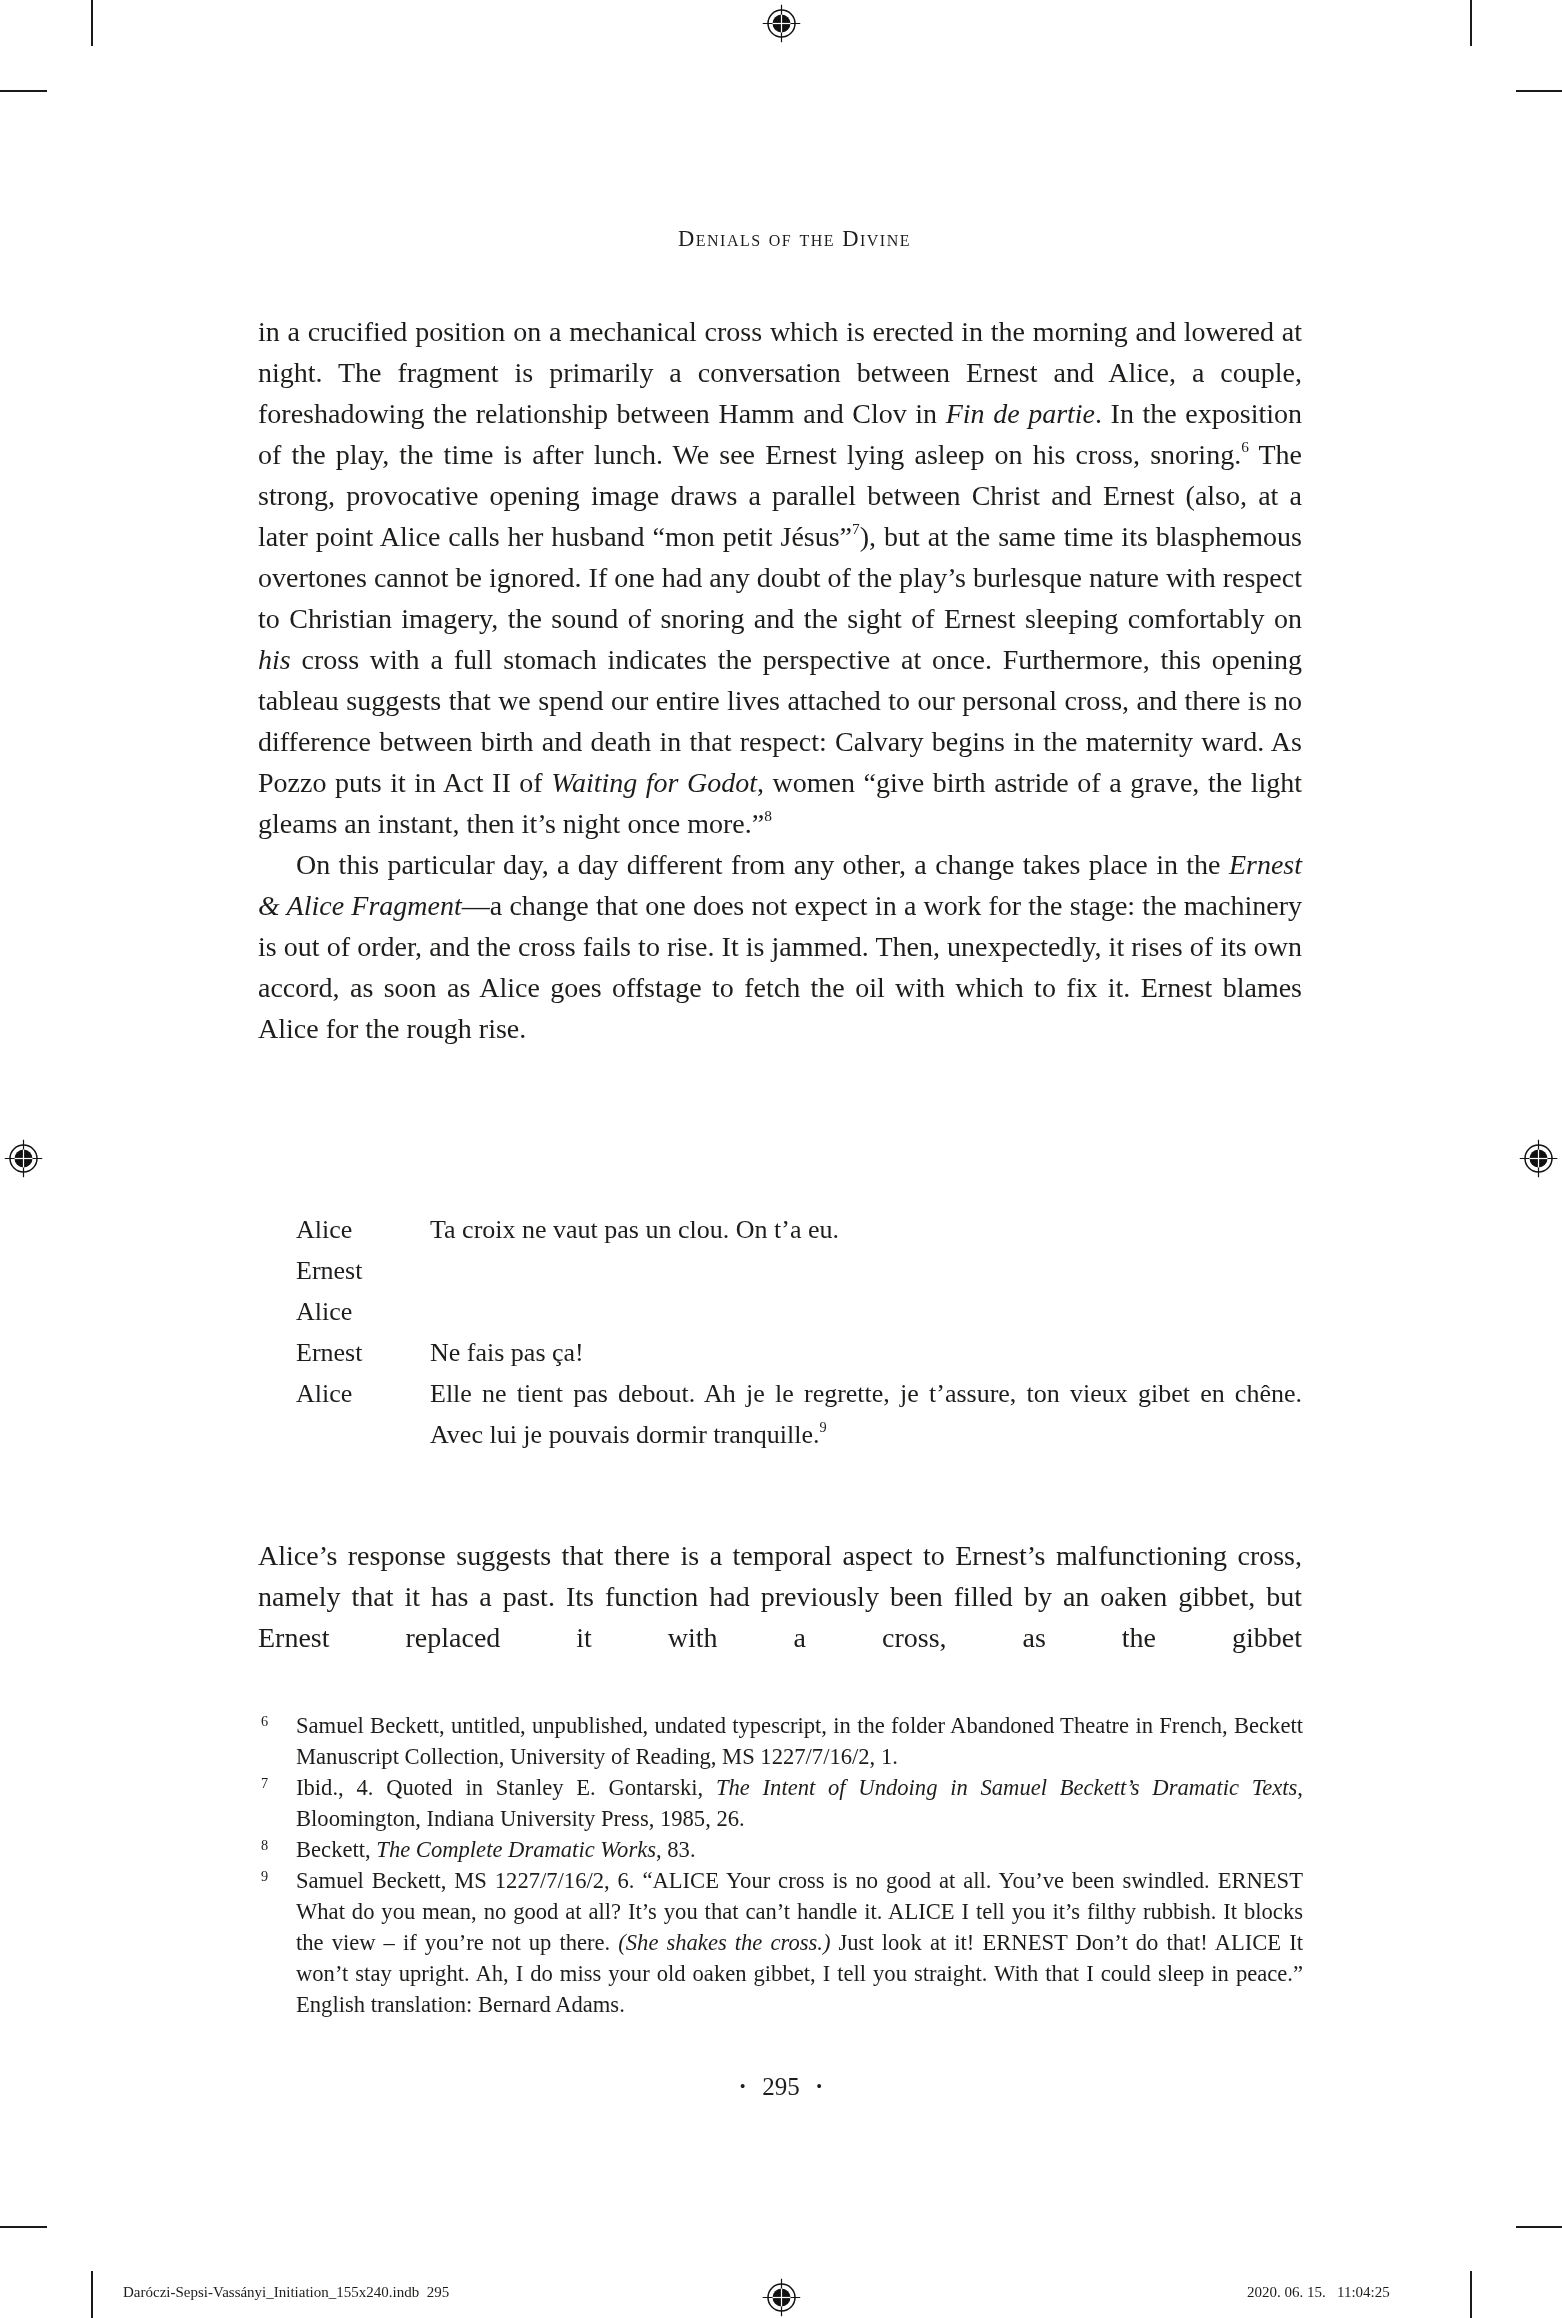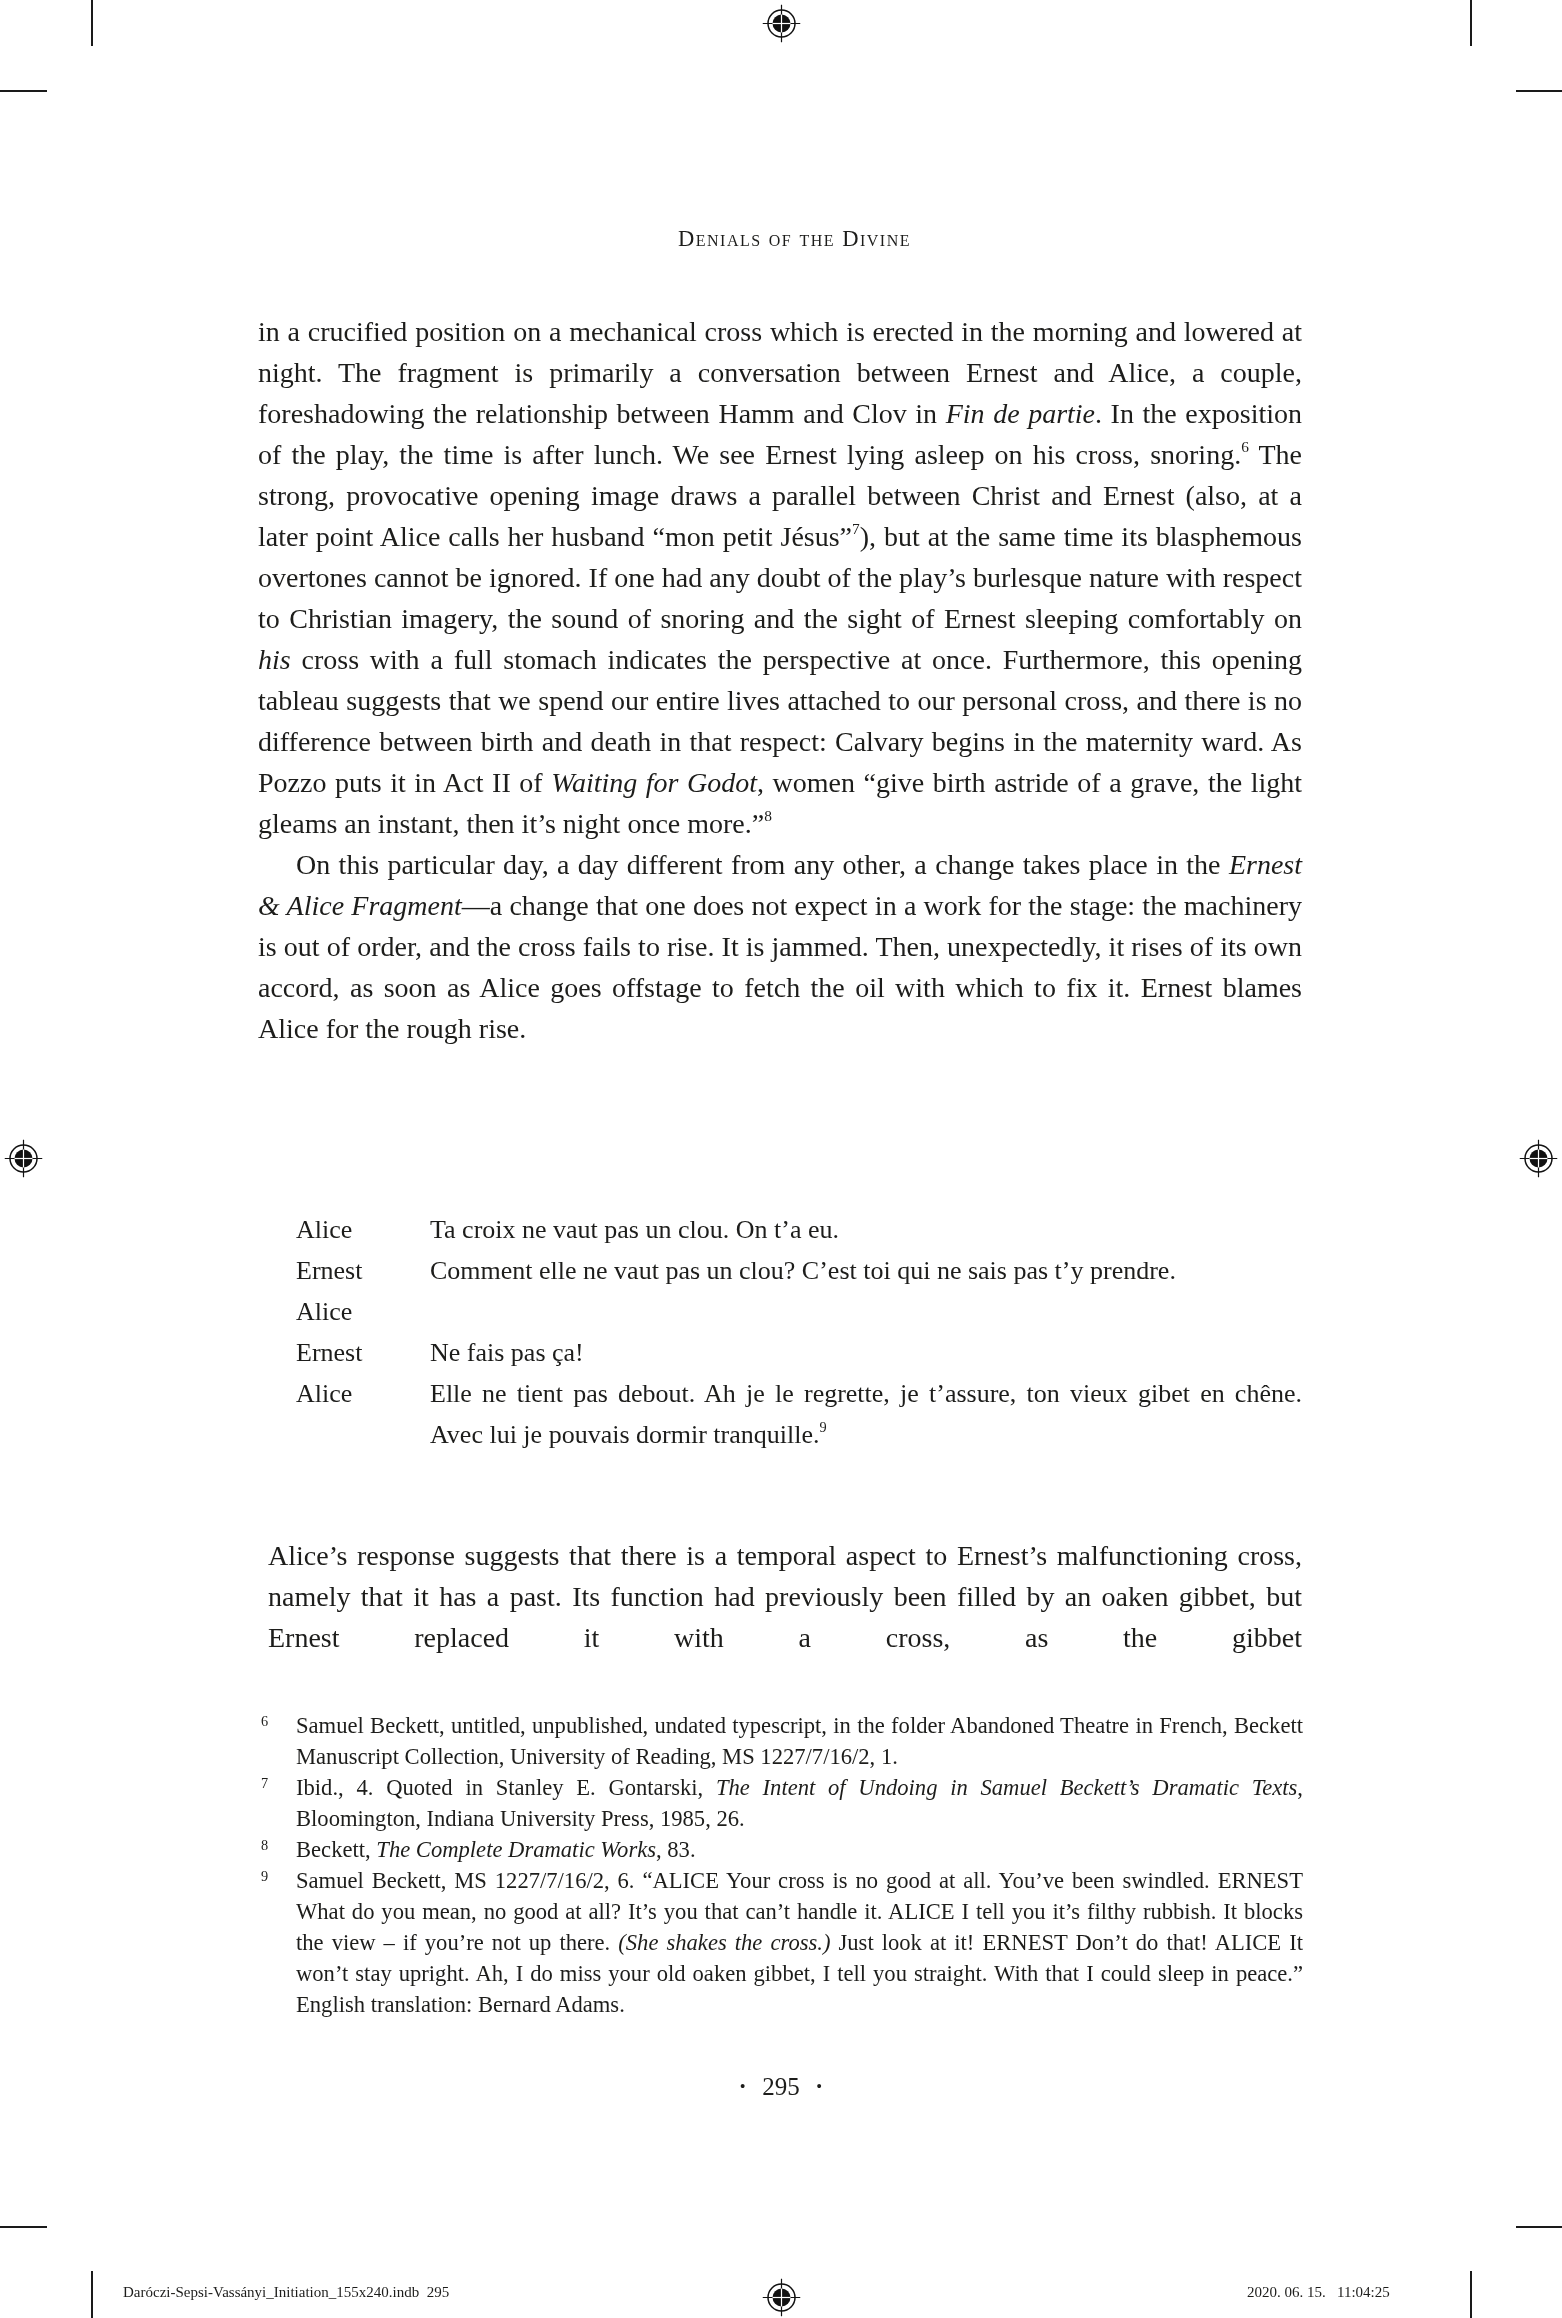--- a/index.html
+++ b/index.html
@@ -77,37 +77,36 @@
   <p class="indent last-line-left"><span>On this particular day, a day different from any other, a change takes place in the </span><em>Ernest &amp; Alice Fragment</em><span>—a change that one does not expect in a work for the stage: the machinery is out of order, and the cross fails to rise. It is jammed. Then, unexpectedly, it rises of its own accord, as soon as Alice goes offstage to fetch the oil with which to fix it. Ernest blames Alice for the rough rise.</span></p>
 </div>
 
 <div class="dialogue">
   <div class="d-row">
     <div class="d-speaker">Alice</div>
     <div class="d-line"><span>Ta croix ne vaut pas un clou. On t’a eu.</span></div>
   </div>
   <div class="d-row">
     <div class="d-speaker">Ernest</div>
-    <div class="d-line"><span>Comment elle ne vaut pas un clou? C’est toi qui ne sais pas t’y prendre.</span></div>
   </div>
   <div class="d-row">
     <div class="d-speaker">Alice</div>
   </div>
   <div class="d-row">
     <div class="d-speaker">Ernest</div>
     <div class="d-line"><span>Ne fais pas ça!</span></div>
   </div>
   <div class="d-row">
     <div class="d-speaker">Alice</div>
     <div class="d-line"><span>Elle ne tient pas debout. Ah je le regrette, je t’assure, ton vieux gibet en chêne. Avec lui je pouvais dormir tranquille.</span><sup>9</sup></div>
   </div>
 </div>
 
 <div class="body-text para-after">
-  <p style="text-align-last: justify; margin-left: 10px;"><span>Alice’s response suggests that there is a temporal aspect to Ernest’s malfunctioning cross, namely that it has a past. Its function had previously been filled by an oaken gibbet, but Ernest replaced it with a cross, as the gibbet</span></p>
+  <p style="text-align-last: justify;"><span>Alice’s response suggests that there is a temporal aspect to Ernest’s malfunctioning cross, namely that it has a past. Its function had previously been filled by an oaken gibbet, but Ernest replaced it with a cross, as the gibbet</span></p>
 </div>
 
 <div class="footnotes">
   <div class="fn">
     <div class="fn-num">6</div>
     <div class="fn-text"><span>Samuel Beckett, untitled, unpublished, undated typescript, in the folder Abandoned Theatre in French, Beckett Manuscript Collection, University of Reading, MS 1227/7/16/2, 1.</span></div>
   </div>
   <div class="fn">
     <div class="fn-num">7</div>
     <div class="fn-text"><span>Ibid., 4. Quoted in Stanley E. Gontarski, </span><em>The Intent of Undoing in Samuel Beckett’s Dramatic Texts</em><span>, Bloomington, Indiana University Press, 1985, 26.</span></div>

